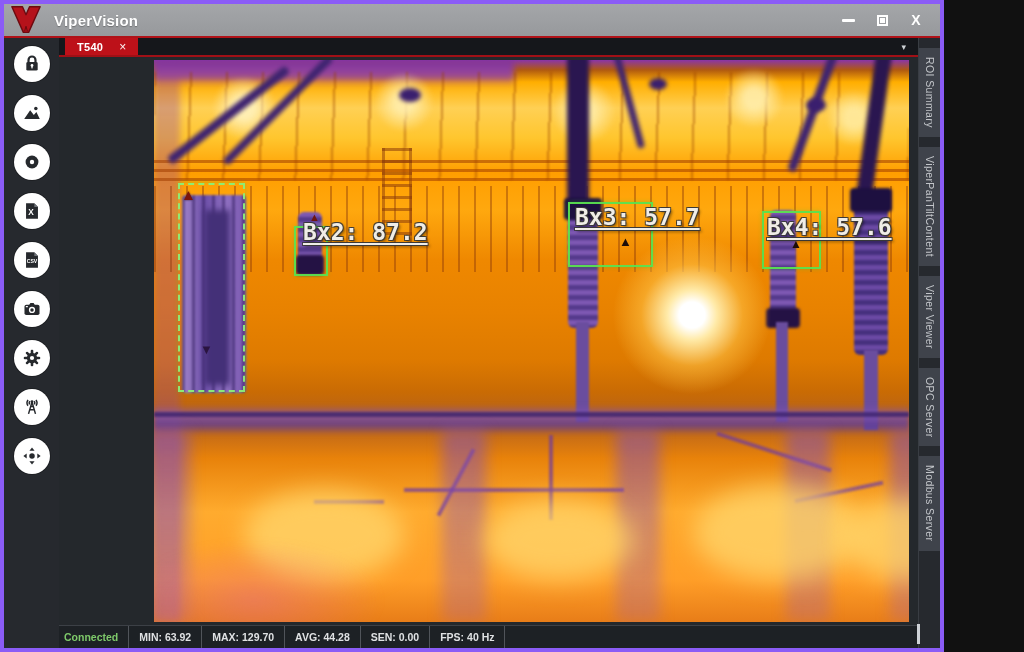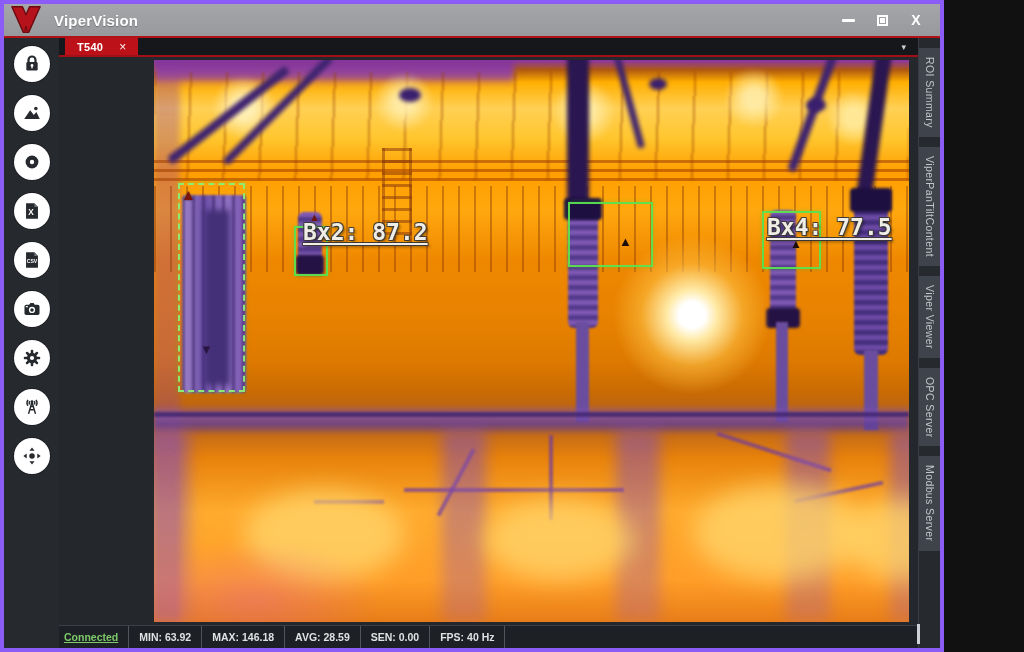--- a/index.html
+++ b/index.html
@@ -118,21 +118,21 @@
   .marker { position:absolute; line-height:1; }
   .roi1 .max { left:1px; top:2px; font-size:15px; color:#7c150b; text-shadow:0 0 2px rgba(30,0,0,.8); }
   .roi1 .min { left:20px; top:158px; font-size:13px; color:#2a1440; }
   .roi2 .max { left:13px; top:-16px; font-size:11px; color:#6e1410; }
   .roi3 .max { left:49px; top:31px; font-size:13px; color:#1c0d08; }
   .roi4 .max { left:26px; top:25px; font-size:12px; color:#1c0d08; }
 
   
   .statusbar { height:23px; background:#1d2125; border-top:1px solid #3c4046; display:flex; align-items:center; font-size:10.5px; font-weight:bold; color:#dfe1e3; flex:0 0 auto; }
   .seg { padding:0 10px; border-right:1px solid #50545a; height:100%; display:flex; align-items:center; white-space:nowrap; }
-  .seg-conn { color:#7ec96a; padding-left:5px;text-decoration:underline; }
+  .seg-conn { color:#7ec96a; padding-left:5px; }
 
   
   .right-tabs { width:22px; background:#26292e; border-left:1px solid #393d43; flex:0 0 auto; position:relative; display:flex; flex-direction:column; align-items:stretch; padding-top:10px; }
   .vtab { writing-mode:vertical-rl; font-size:10.5px; color:#c3c6ca; background:#3f434b; padding:9px 4px; margin-bottom:10px; letter-spacing:.4px; white-space:nowrap; text-align:center; }
   .splitter-handle { position:absolute; left:-2px; bottom:4px; width:3px; height:20px; background:#ced2d7; }
 </style>
 </head>
 <body>
 
 <div class="window">
@@ -306,33 +306,34 @@
           <div class="roi roi1">
             <span class="marker max">▲</span>
             <span class="marker min">▼</span>
           </div>
           <div class="roi roi2">
             <span class="marker max">▲</span>
             <span class="roi-label">Bx2: 87.2</span>
           </div>
           <div class="roi roi3">
             <span class="marker max">▲</span>
+            <span class="roi-label">Bx3: 57.7</span>
           </div>
           <div class="roi roi4">
             <span class="marker max">▲</span>
-            <span class="roi-label">Bx4: 77.5</span>
+            <span class="roi-label">Bx4: 57.6</span>
           </div>
         </div>
       </div>
 
       <div class="statusbar">
         <span class="seg seg-conn">Connected</span>
         <span class="seg">MIN: 63.92</span>
-        <span class="seg">MAX: 146.18</span>
-        <span class="seg">AVG: 28.59</span>
+        <span class="seg">MAX: 129.70</span>
+        <span class="seg">AVG: 44.28</span>
         <span class="seg">SEN: 0.00</span>
         <span class="seg">FPS: 40 Hz</span>
       </div>
     </div>
 
     <div class="right-tabs">
       <div class="vtab">ROI Summary</div>
       <div class="vtab">ViperPanTiltContent</div>
       <div class="vtab">Viper Viewer</div>
       <div class="vtab">OPC Server</div>

